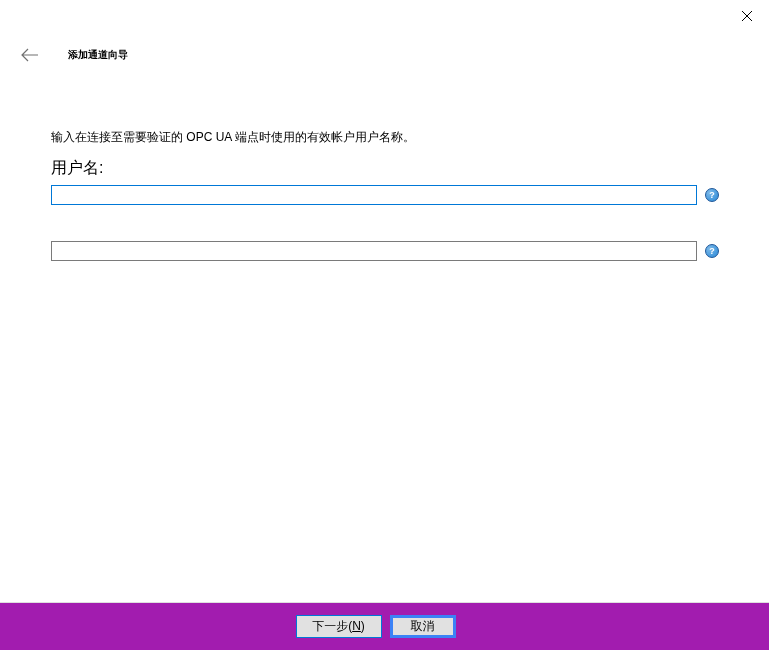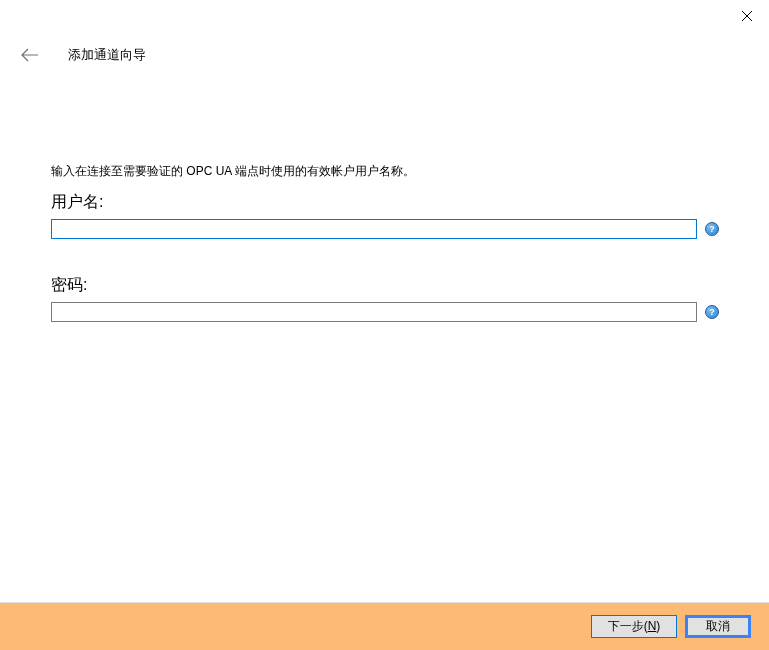--- a/index.html
+++ b/index.html
@@ -47,30 +47,29 @@
     .back-arrow {
       width: 20px;
       height: 20px;
       display: flex;
       align-items: center;
       justify-content: center;
       cursor: pointer;
       color: #606060;
     }
     .page-title {
-      font-size: 13px;
-      font-weight: normal;
+      font-size: 10px;
+      font-weight: bold;
       color: #000000;
     }
     .content {
       position: absolute;
       top: 128px;
       left: 51px;
       right: 50px;
-      margin-top: 34px;
     }
     .field-group {
       margin-bottom: 36px;
     }
     .field-desc {
       font-size: 12px;
       color: #000000;
       margin-bottom: 12px;
       line-height: 1.5;
     }
@@ -111,24 +110,24 @@
       cursor: pointer;
       flex-shrink: 0;
     }
     .footer {
       position: absolute;
       bottom: 0;
       left: 0;
       right: 0;
       height: 48px;
       border-top: 1px solid #dfdfdf;
-      background: #fdba74;
+      background: #a21caf;
       display: flex;
       align-items: center;
-      justify-content: flex-end;
+      justify-content: center;
       padding-right: 18px;
       gap: 8px;
     }
     .btn {
       min-width: 86px;
       height: 23px;
       border: 3px solid #3b82f6;
       background: #e1e1e1;
       font-size: 12px;
       font-family: inherit;
@@ -170,21 +169,20 @@
   <div class="field-group">
     <div class="field-desc">输入在连接至需要验证的 OPC UA 端点时使用的有效帐户用户名称。</div>
     <div class="field-label">用户名:</div>
     <div class="input-row">
       <input type="text" class="text-input focused" value="" style="">
       <div class="help-icon">?</div>
     </div>
   </div>
 
   <div class="field-group">
-    <div class="field-label">密码:</div>
     <div class="input-row">
       <input type="password" class="text-input" value="" style="">
       <div class="help-icon">?</div>
     </div>
   </div>
 </div>
 
 <div class="footer">
   <button class="btn primary"><span>下一步(</span><span class="accel">N</span><span>)</span></button>
   <button class="btn btn-cancel">取消</button>

